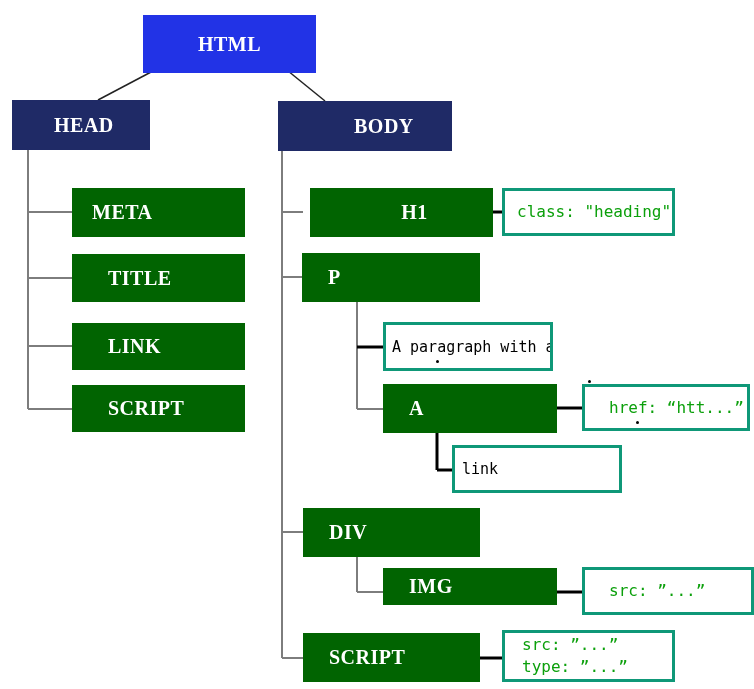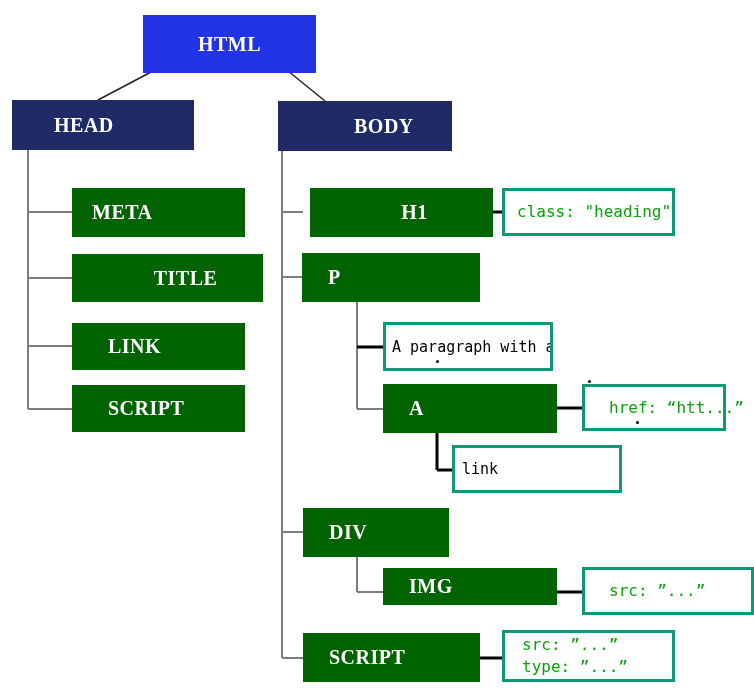--- a/index.html
+++ b/index.html
@@ -94,32 +94,32 @@
     <line class="black" x1="480" y1="212" x2="502" y2="212"></line>
     <line class="black" x1="557" y1="408" x2="582" y2="408"></line>
     <line class="black" x1="557" y1="592" x2="582" y2="592"></line>
     <line class="black" x1="480" y1="658" x2="502" y2="658"></line>
   </svg>
 
   <div class="node root" style="left:143px; top:15px; width:173px; height:58px;">
     <span>HTML</span>
   </div>
 
-  <div class="node section" style="left:12px; top:100px; width:182px; height:50px;font-family:Liberation Serif, serif;">
+  <div class="node section" style="left:12px; top:100px; width:138px; height:50px;font-family:Liberation Serif, serif;">
     <span>HEAD</span>
   </div>
 
   <div class="node section" style="left:278px; top:101px; width:174px; height:50px; padding-left:76px;">
     <span>BODY</span>
   </div>
 
   <div class="node el col-left" style="left:72px; top:188px; width:173px; height:49px;padding-left:20px;">
     <span>META</span>
   </div>
-  <div class="node el col-left" style="left:72px; top:254px; width:191px; height:48px;justify-content:center;">
+  <div class="node el col-left" style="left:72px; top:254px; width:173px; height:48px;">
     <span>TITLE</span>
   </div>
   <div class="node el col-left" style="left:72px; top:323px; width:173px; height:47px;">
     <span>LINK</span>
   </div>
   <div class="node el col-left" style="left:72px; top:385px; width:173px; height:47px;">
     <span>SCRIPT</span>
   </div>
 
   <div class="node el col-body" style="left:310px; top:188px; width:183px; height:49px;justify-content:center;">
@@ -133,29 +133,29 @@
     <span>P</span>
   </div>
 
   <div class="leaf textnode" style="left:383px; top:322px; width:170px; height:49px; padding-left:6px;">
     <span>A paragraph with a</span>
   </div>
 
   <div class="node el col-body" style="left:383px; top:384px; width:174px; height:49px;">
     <span>A</span>
   </div>
-  <div class="leaf attr" style="left:582px; top:384px; width:144px; height:47px; padding-left:24px;">
+  <div class="leaf attr" style="left:582px; top:384px; width:168px; height:47px; padding-left:24px;">
     <span>href: “htt...”</span>
   </div>
 
   <div class="leaf textnode" style="left:452px; top:445px; width:170px; height:48px; padding-left:7px;">
     <span>link</span>
   </div>
 
-  <div class="node el col-body" style="left:303px; top:508px; width:146px; height:49px;">
+  <div class="node el col-body" style="left:303px; top:508px; width:177px; height:49px;">
     <span>DIV</span>
   </div>
 
   <div class="node el col-body" style="left:383px; top:568px; width:174px; height:37px;">
     <span>IMG</span>
   </div>
   <div class="leaf attr" style="left:582px; top:567px; width:172px; height:48px; padding-left:24px;">
     <span>src: ”...”</span>
   </div>
 

